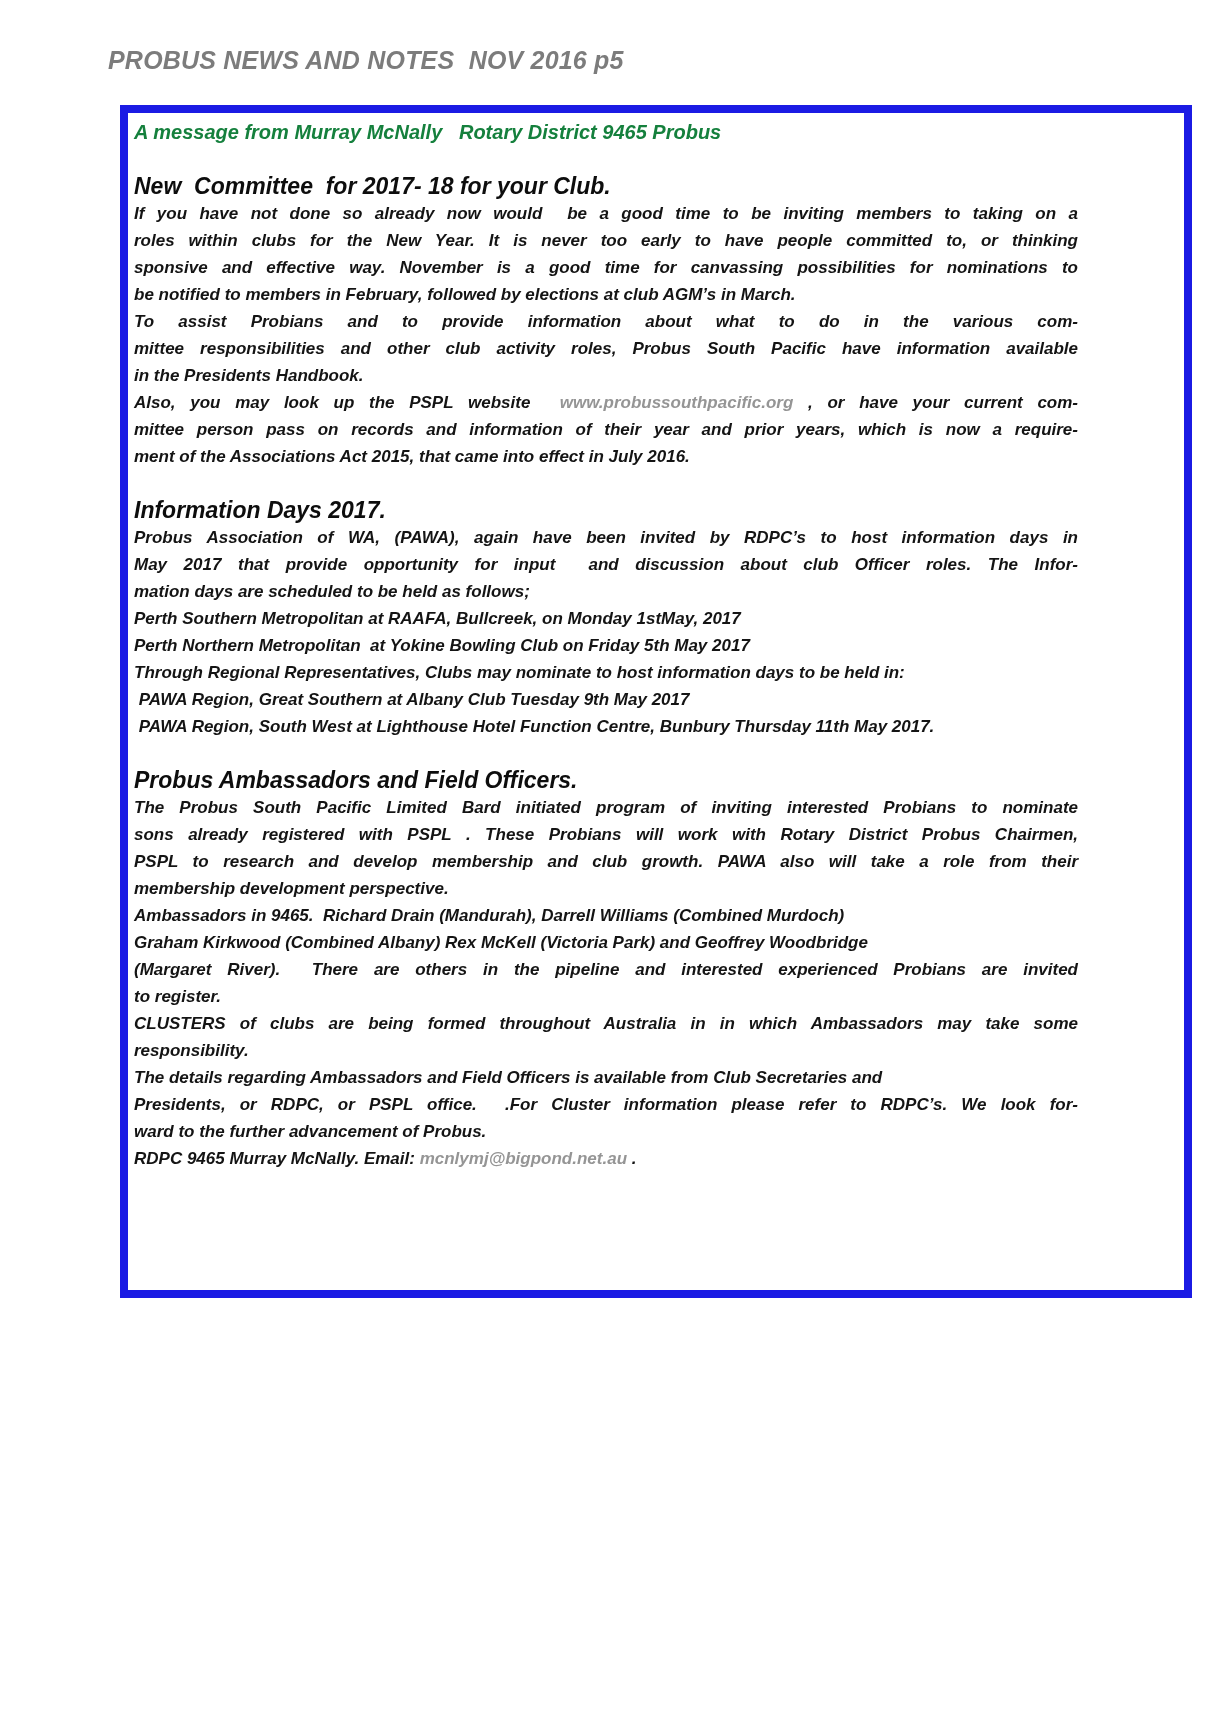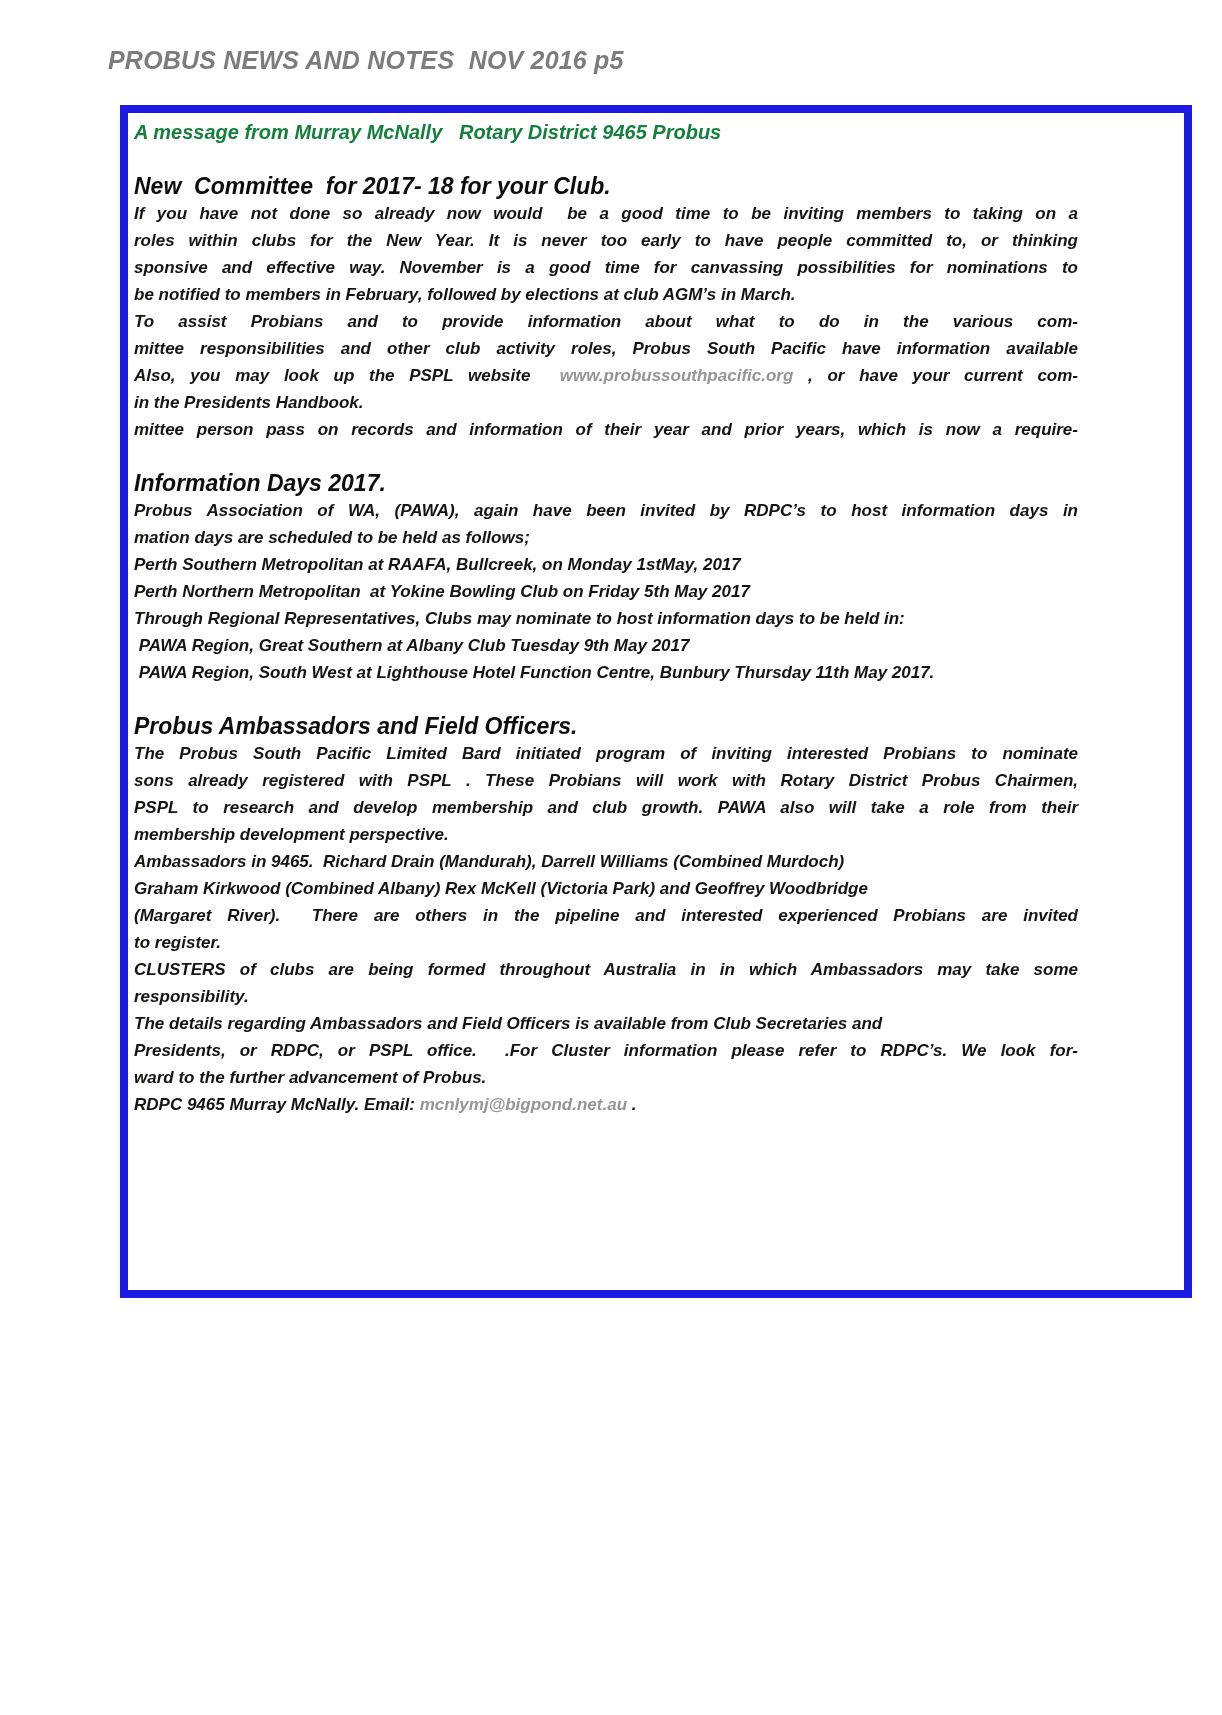--- a/index.html
+++ b/index.html
@@ -44,26 +44,28 @@
   <div class="box-title">A message from Murray McNally   Rotary District 9465 Probus</div>
   <div id="box-content">
       <div class="blank"></div>
       <div class="heading"><span>New  Committee  for 2017- 18 for your Club.</span></div>
       <div class="line just"><span>If you have not done so already now would  be a good time to be inviting members to taking on a</span></div>
       <div class="line just"><span>roles within clubs for the New Year. It is never too early to have people committed to, or thinking</span></div>
       <div class="line just"><span>sponsive and effective way. November is a good time for canvassing possibilities for nominations to</span></div>
       <div class="line"><span>be notified to members in February, followed by elections at club AGM’s in March.</span></div>
       <div class="line just"><span>To assist Probians and to provide information about what to do in the various com-</span></div>
       <div class="line just"><span>mittee responsibilities and other club activity roles, Probus South Pacific have information available</span></div>
+      <div class="line"><span>in the Presidents Handbook.</span></div>
       <div class="line just"><span>Also, you may look up the PSPL website  </span><span class="gray">www.probussouthpacific.org</span><span> , or have your current com-</span></div>
-      <div class="line"><span>in the Presidents Handbook.</span></div>
       <div class="line just"><span>mittee person pass on records and information of their year and prior years, which is now a require-</span></div>
+      <div class="line"><span>ment of the Associations Act 2015, that came into effect in July 2016.</span></div>
       <div class="blank"></div>
       <div class="heading"><span>Information Days 2017.</span></div>
       <div class="line just"><span>Probus Association of WA, (PAWA), again have been invited by RDPC’s to host information days in</span></div>
+      <div class="line just"><span>May 2017 that provide opportunity for input  and discussion about club Officer roles. The Infor-</span></div>
       <div class="line"><span>mation days are scheduled to be held as follows;</span></div>
       <div class="line"><span>Perth Southern Metropolitan at RAAFA, Bullcreek, on Monday 1stMay, 2017</span></div>
       <div class="line"><span>Perth Northern Metropolitan  at Yokine Bowling Club on Friday 5th May 2017</span></div>
       <div class="line"><span>Through Regional Representatives, Clubs may nominate to host information days to be held in:</span></div>
       <div class="line"><span> PAWA Region, Great Southern at Albany Club Tuesday 9th May 2017</span></div>
       <div class="line"><span> PAWA Region, South West at Lighthouse Hotel Function Centre, Bunbury Thursday 11th May 2017.</span></div>
       <div class="blank"></div>
       <div class="heading"><span>Probus Ambassadors and Field Officers.</span></div>
       <div class="line just"><span>The Probus South Pacific Limited Bard initiated program of inviting interested Probians to nominate</span></div>
       <div class="line just"><span>sons already registered with PSPL . These Probians will work with Rotary District Probus Chairmen,</span></div>

